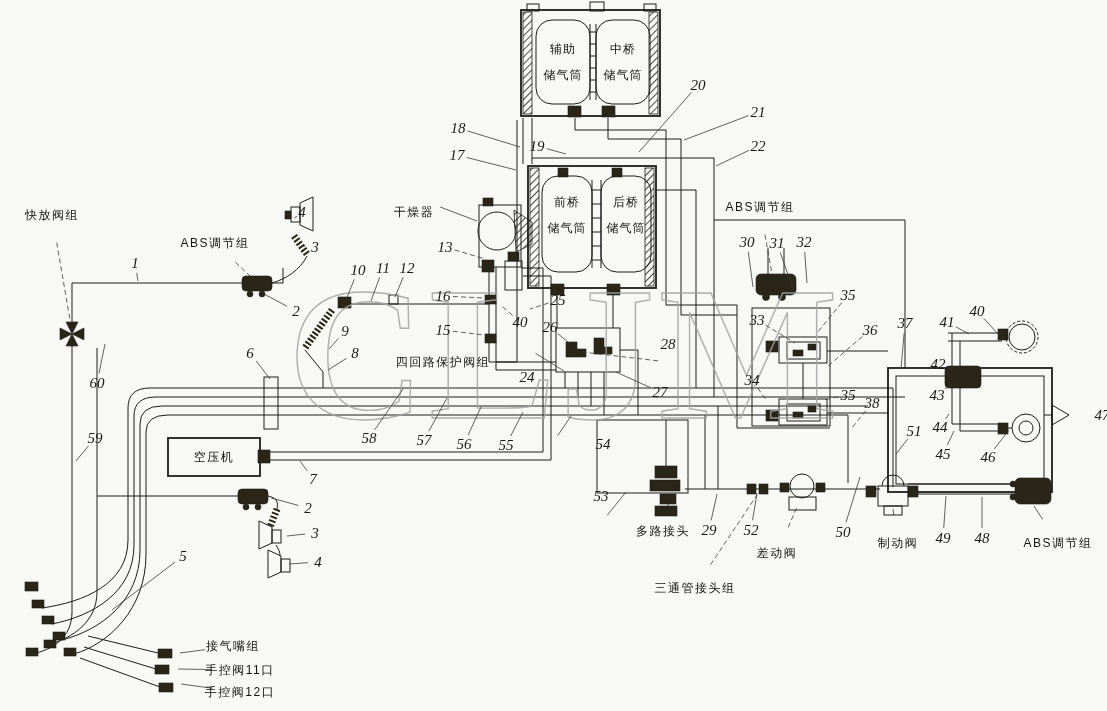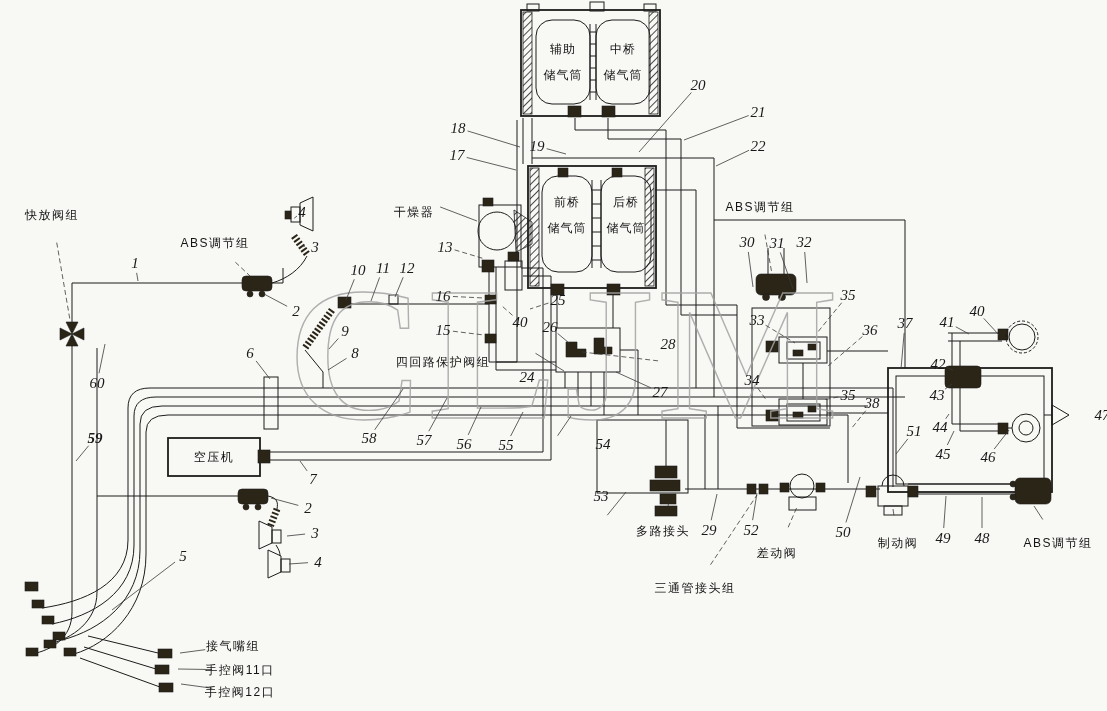--- a/index.html
+++ b/index.html
@@ -406,16 +406,16 @@
       <span class="callout" style="left: 943px; top: 538px;">49</span>
       <span class="callout" style="left: 843px; top: 532px;">50</span>
       <span class="callout" style="left: 914px; top: 431px;">51</span>
       <span class="callout" style="left: 751px; top: 530px;">52</span>
       <span class="callout" style="left: 601px; top: 496px;">53</span>
       <span class="callout" style="left: 580px; top: 444px; margin-left: 23px;">54</span>
       <span class="callout" style="left: 506px; top: 445px;">55</span>
       <span class="callout" style="left: 464px; top: 444px;">56</span>
       <span class="callout" style="left: 424px; top: 440px; font-style: italic;">57</span>
       <span class="callout" style="left: 369px; top: 438px;">58</span>
-      <span class="callout" style="left: 95px; top: 438px; font-weight: bold;">59</span>
+      <span class="callout" style="left: 95px; top: 438px;">59</span>
       <span class="callout" style="left: 97px; top: 383px;">60</span>
     </div>
 </div>
 
 </body></html>

